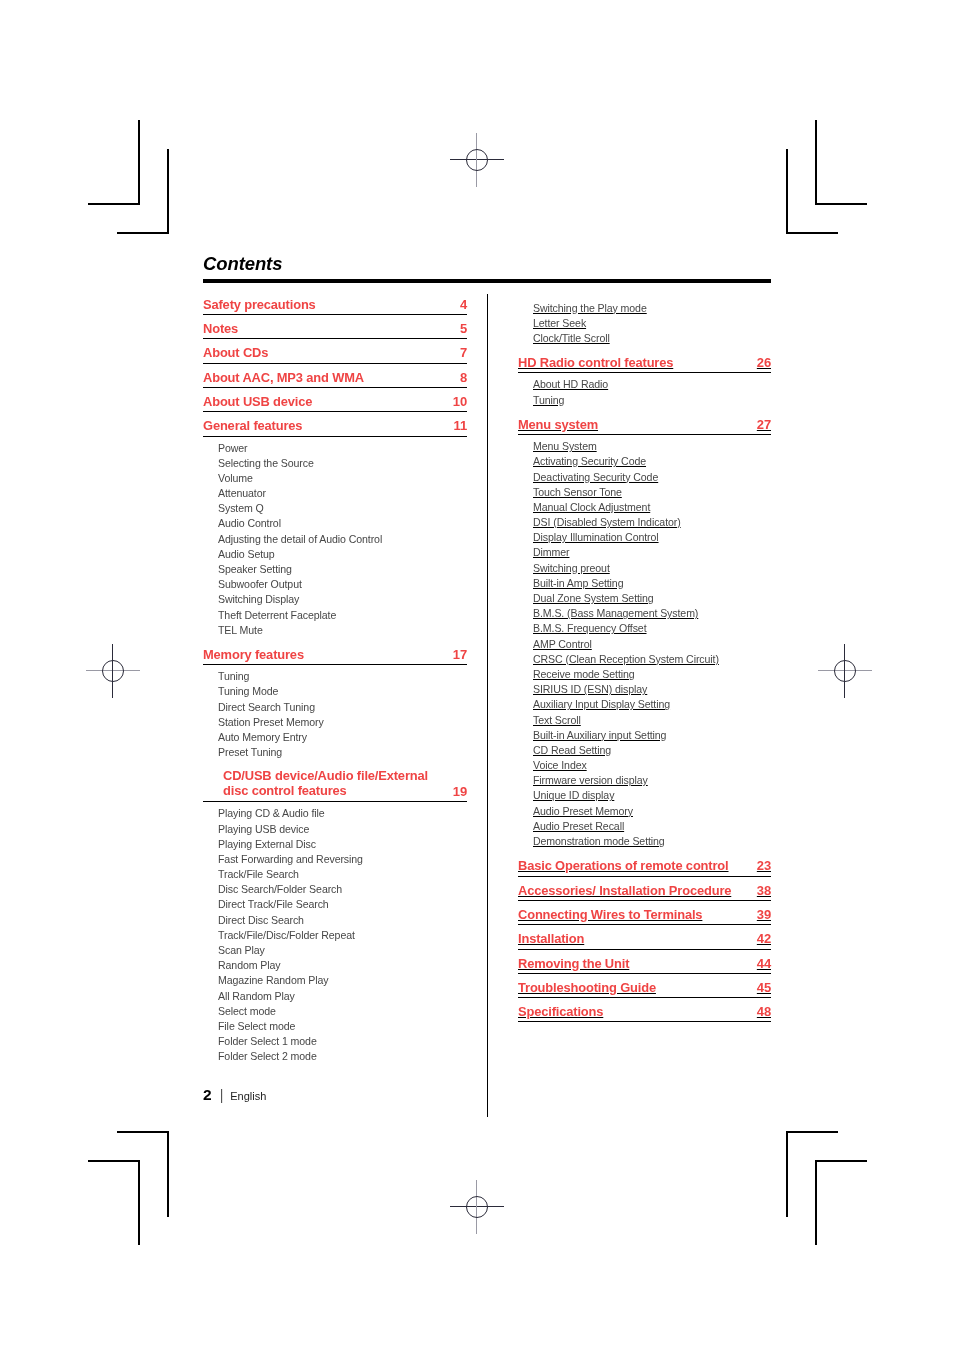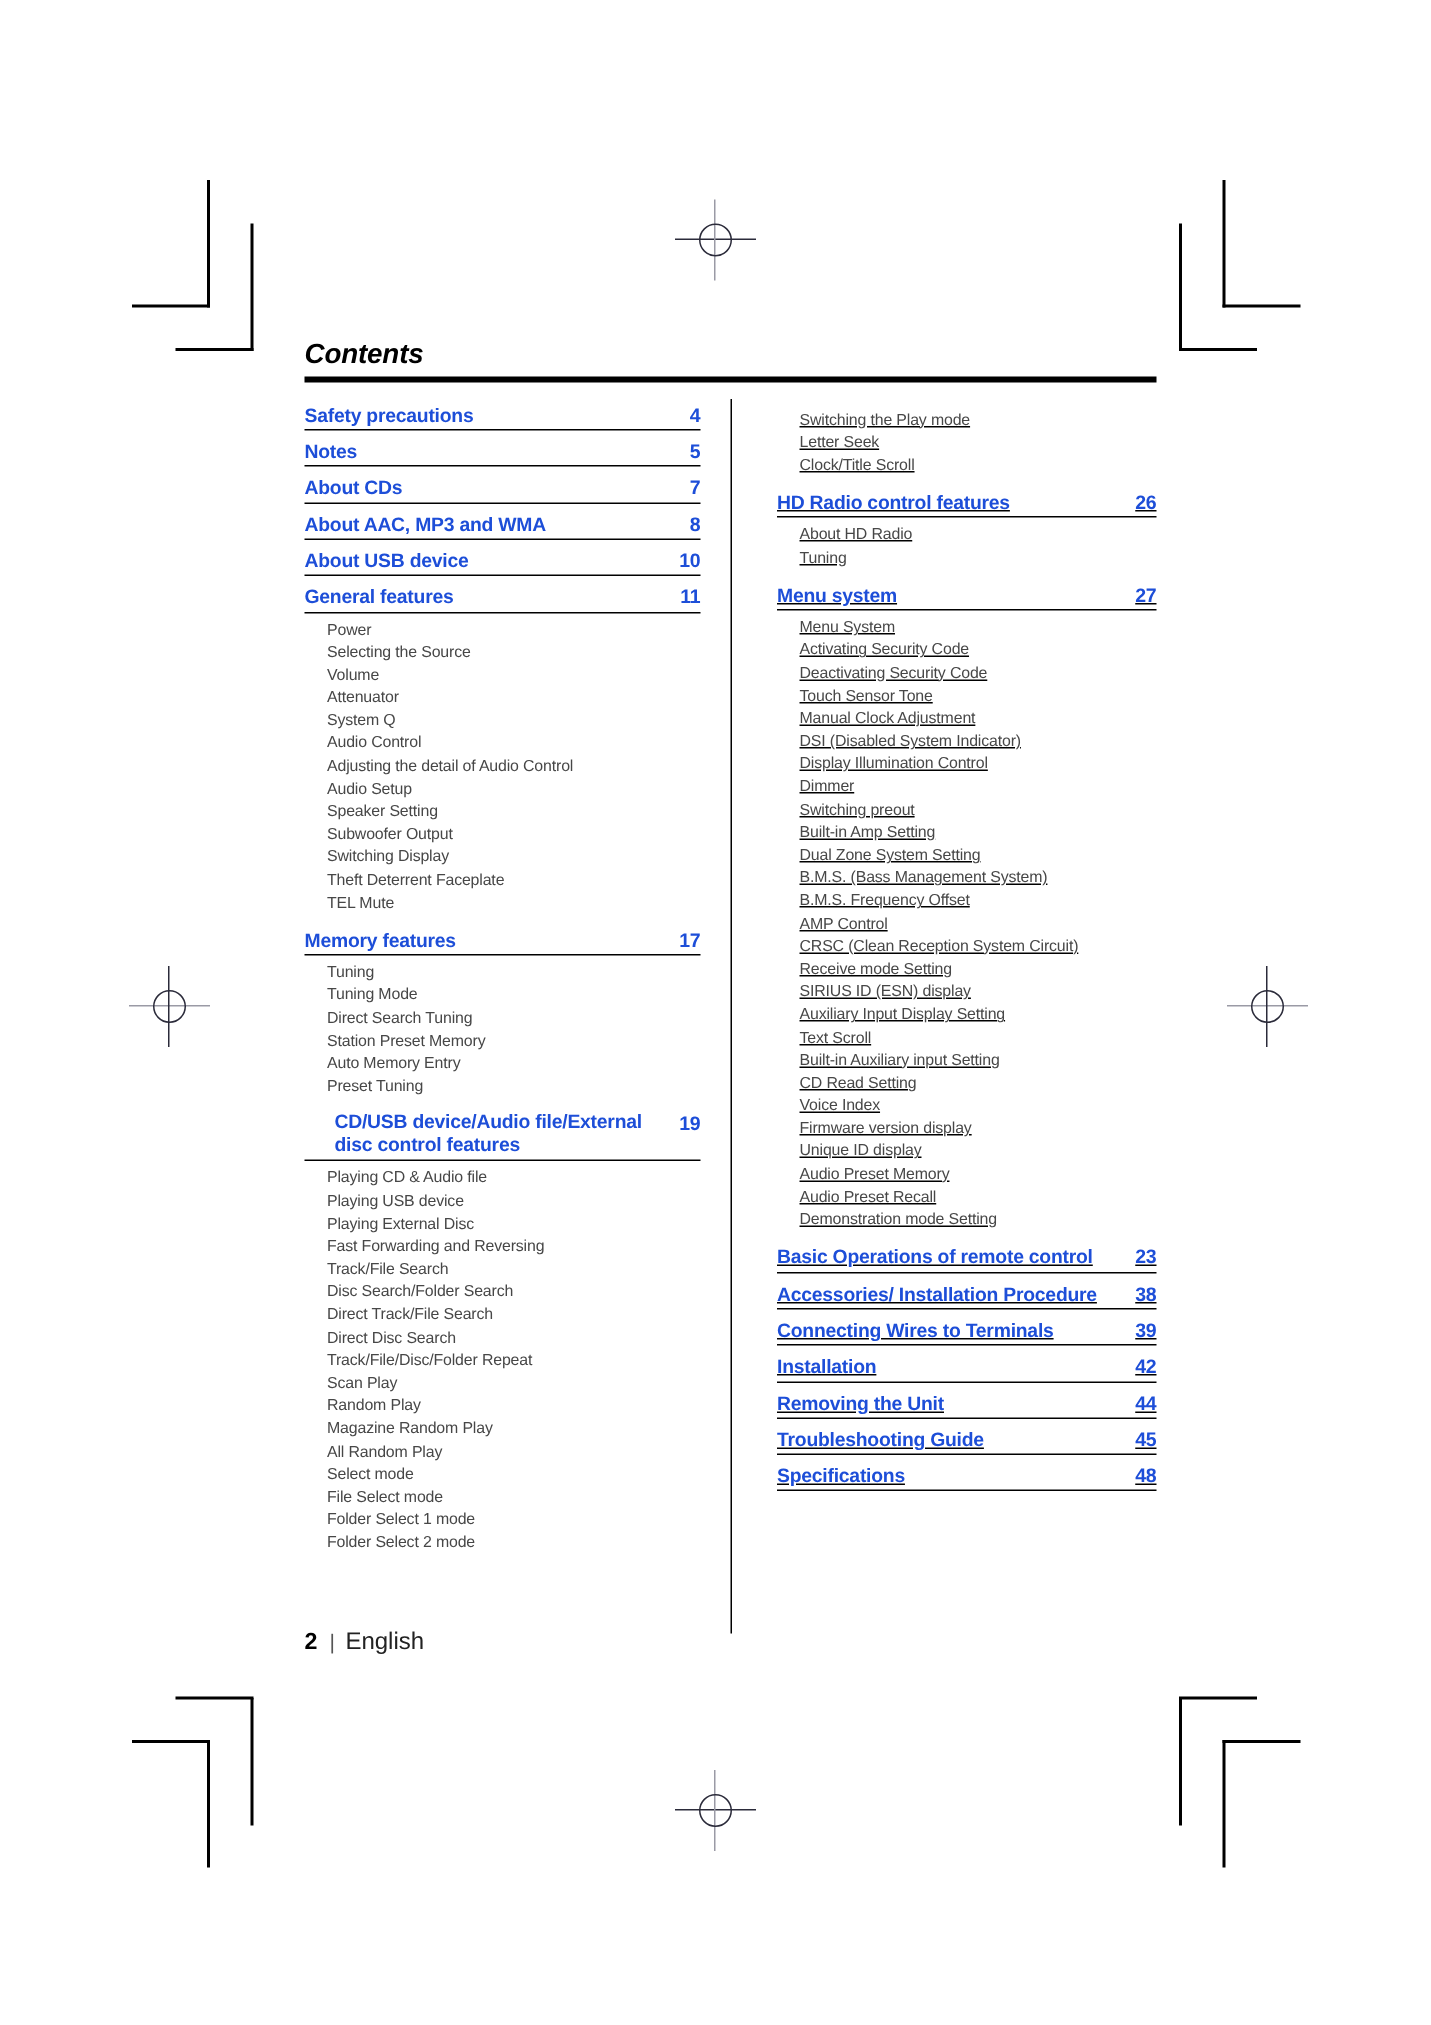--- a/index.html
+++ b/index.html
@@ -19,21 +19,21 @@
     border:1px solid #2b2b3a; border-radius:50%;
   }
   .regmark .hline { position:absolute; left:0; top:26px; width:54px; height:1px; background:#2b2b3a; }
   .regmark .vline { position:absolute; left:26px; top:0; width:1px; height:54px; background:#9a9aa5; }
   .regmark.vert .hline { left:0; top:26px; width:54px; background:#9a9aa5; }
   .regmark.vert .vline { left:26px; top:0; height:54px; background:#2b2b3a; }
 
   
   #content {
     position:absolute;
-    left:203px; top:226px;
+    left:203px; top:254px;
     width:568px;
   }
 
   .toc-title {
     font-size:18.5px;
     font-weight:bold;
     font-style:italic;
     color:#000;
     letter-spacing:-0.1px;
     line-height:1.1;
@@ -58,24 +58,25 @@
   .col-divider {
     position:absolute;
     left:284px; top:-3px;
     width:1.2px; height:823px;
     background:#000;
   }
 
   
   .entry {
     display:flex;
+    align-items:flex-end;
     justify-content:space-between;
     font-weight:bold;
     font-size:12.9px;
-    color:#1d4ed8;
+    color:#ef4444;
     line-height:1.18;
     border-bottom:1.6px solid #000;
     padding-bottom:2px;
     margin-top:6px;
     letter-spacing:-0.15px;
   }
   .entry.first { margin-top:0; }
   .entry .etext { flex:1 1 auto; padding-right:6px; }
   .entry .epage { flex:0 0 auto; font-size:13px; }
 
@@ -95,21 +96,21 @@
   }
 
   
   #footer {
     position:absolute;
     left:203px; top:1086px;
     display:flex; align-items:baseline;
   }
   #footer .pnum { font-size:15.5px; font-weight:bold; color:#000; }
   #footer .bar { margin:0 7px 0 8px; color:#555; font-size:14px; font-weight:300; }
-  #footer .lang { font-size:16px; color:#222; }
+  #footer .lang { font-size:11px; color:#222; }
 </style>
 </head>
 <body>
 
 <div id="page">
 
   <div class="mark" style="left:138px; top:120px; width:1.6px; height:85px;"></div>
   <div class="mark" style="left:88px; top:203px; width:52px; height:1.6px;"></div>
   <div class="mark" style="left:167px; top:149px; width:1.6px; height:85px;"></div>
   <div class="mark" style="left:117px; top:232px; width:52px; height:1.6px;"></div>

